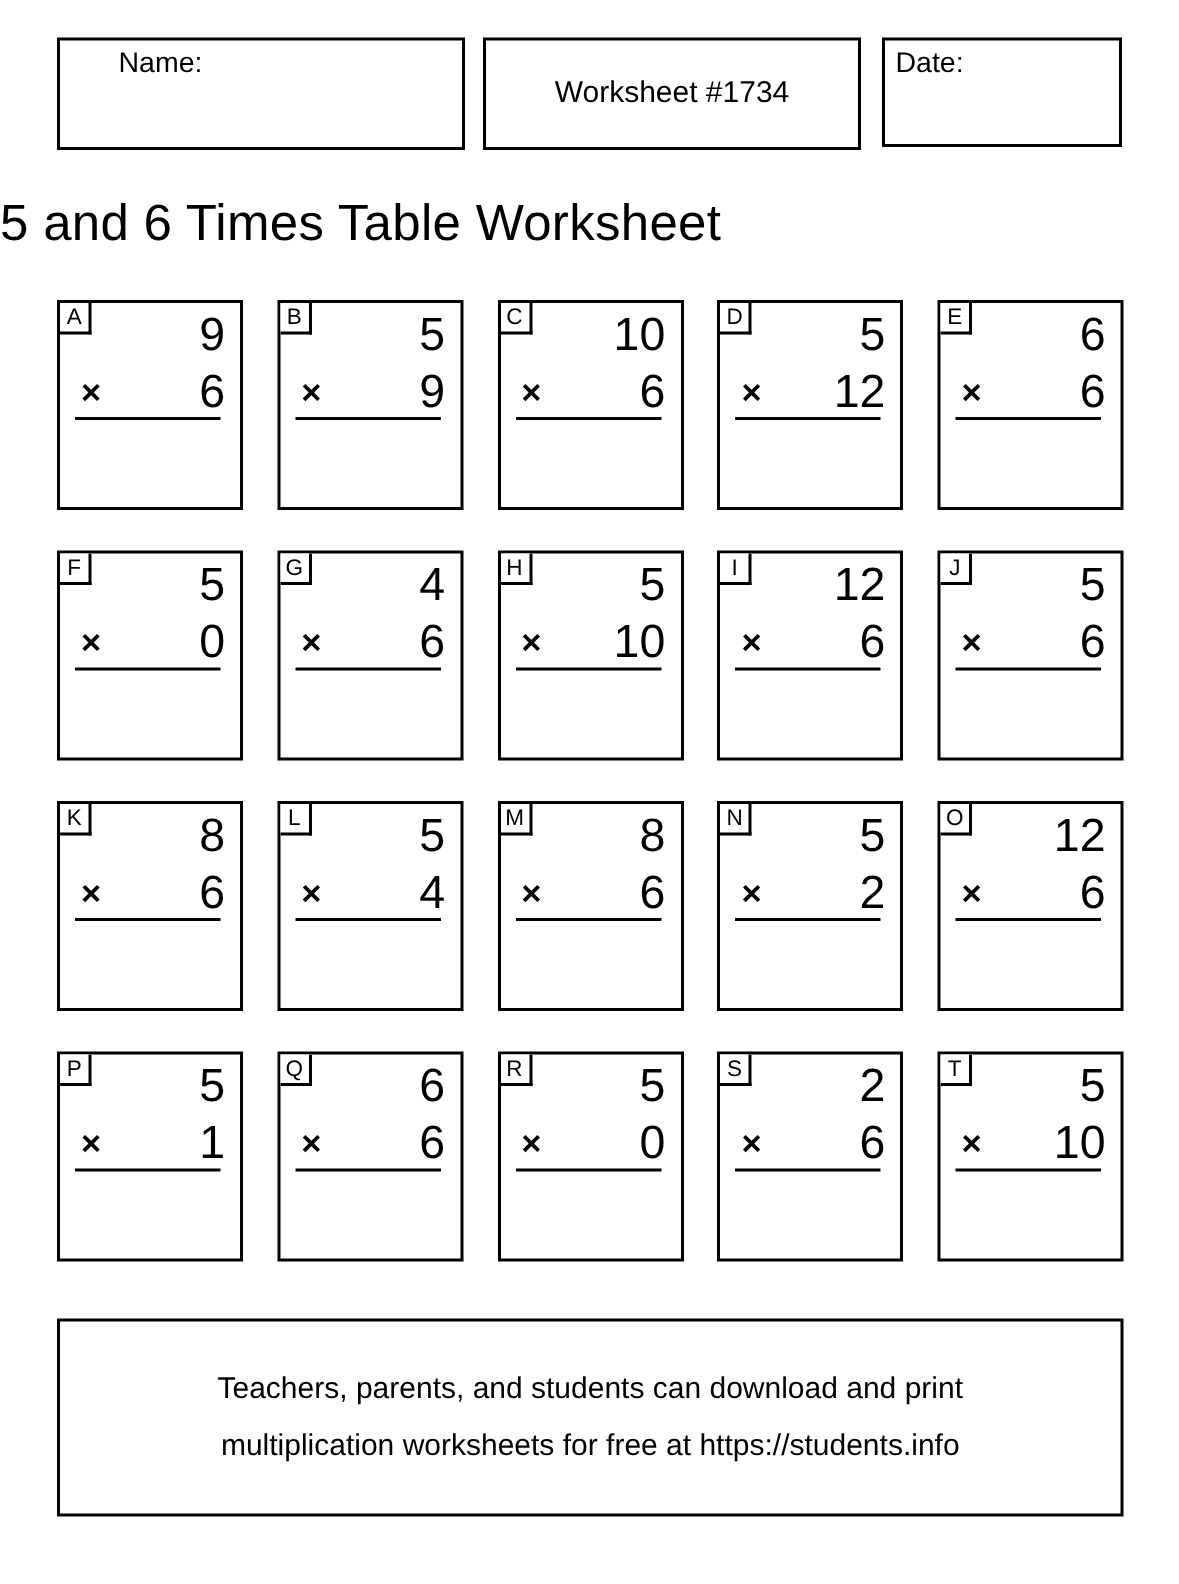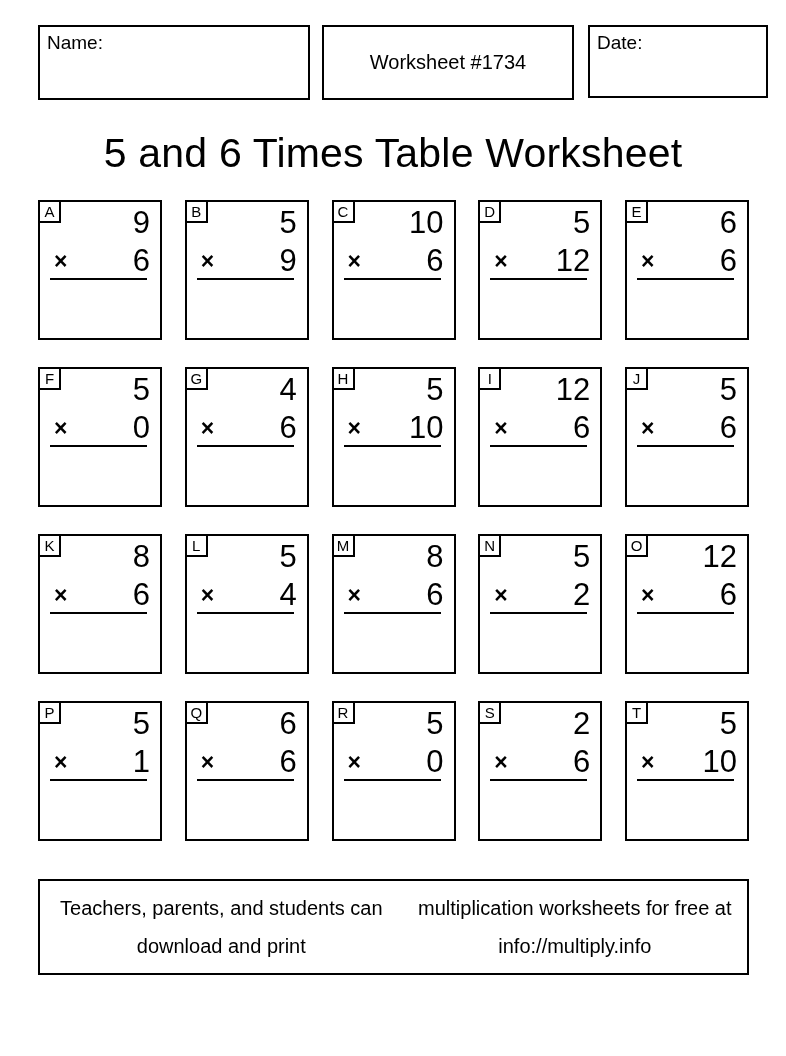--- a/index.html
+++ b/index.html
@@ -8,31 +8,31 @@
     width: 786px;
     height: 1056px;
     background: #ffffff;
     font-family: "Liberation Sans", sans-serif;
     color: #000000;
     overflow: hidden;
   }
 
   
   .hdr-box { position: absolute; border: 2px solid #000; box-sizing: border-box; background: #fff; }
-  .name-box  { left: 38px;  top: 25px; width: 272px; height: 75px; }
+  .name-box  { left: 38px;  top: 25px; width: 272px; height: 75px; padding-left: 32px; }
   .info-box  { left: 322px; top: 25px; width: 252px; height: 75px;
                display: flex; flex-direction: column; justify-content: center; align-items: center; gap: 36px; }
-  .date-box  { left: 588px; top: 25px; width: 180px; height: 73px; }
+  .date-box  { left: 588px; top: 25px; width: 160px; height: 73px; }
   .hdr-label { font-size: 19px; padding: 5px 0 0 7px; }
   .info-line { font-size: 20px; line-height: 31px; text-align: center; }
 
   
   .title {
     position: absolute; left: 0; top: 130px; width: 100%;
-    text-align: center; font-size: 41px; letter-spacing: 0.2px;
+    font-size: 34px; letter-spacing: 0.2px;
   }
 
   
   .grid {
     position: absolute; left: 38px; top: 200px; width: 711px;
     display: grid;
     grid-template-columns: repeat(5, 124px);
     justify-content: space-between;
     row-gap: 27px;
   }
@@ -58,23 +58,23 @@
   .times { font-size: 23px; font-weight: 700; }
   .num-bottom { font-size: 31px; line-height: 34px; }
   .ans-line {
     position: absolute; top: 76px; left: 10px; right: 13px; height: 0;
     border-top: 2px solid #000;
   }
   .ans-space { position: absolute; top: 78px; left: 0; right: 0; bottom: 0; }
 
   
   .footer-box {
-    position: absolute; left: 38px; top: 879px; width: 711px; height: 96px;
+    position: absolute; left: 38px; top: 879px; width: 711px; height: 132px;
     border: 2px solid #000; box-sizing: border-box;
-    display: flex; flex-direction: row; justify-content: center; align-items: center;
+    display: flex; flex-direction: column; justify-content: center; align-items: center;
   }
   .footer-line { font-size: 20px; line-height: 38px; text-align: center; }
 </style>
 </head>
 <body>
 
 <div class="page">
 
   <div class="hdr-box name-box">
     <div class="hdr-label">Name:</div>
@@ -307,16 +307,16 @@
         <span class="times">×</span>
         <span class="num-bottom">10</span>
       </div>
       <div class="ans-line"></div>
       <div class="ans-space"></div>
     </div>
   </div>
 
   <div class="footer-box">
     <div class="footer-line">Teachers, parents, and students can download and print</div>
-    <div class="footer-line">multiplication worksheets for free at info://multiply.info</div>
+    <div class="footer-line">multiplication worksheets for free at https://students.info</div>
   </div>
 
 </div>
 
 </body></html>

